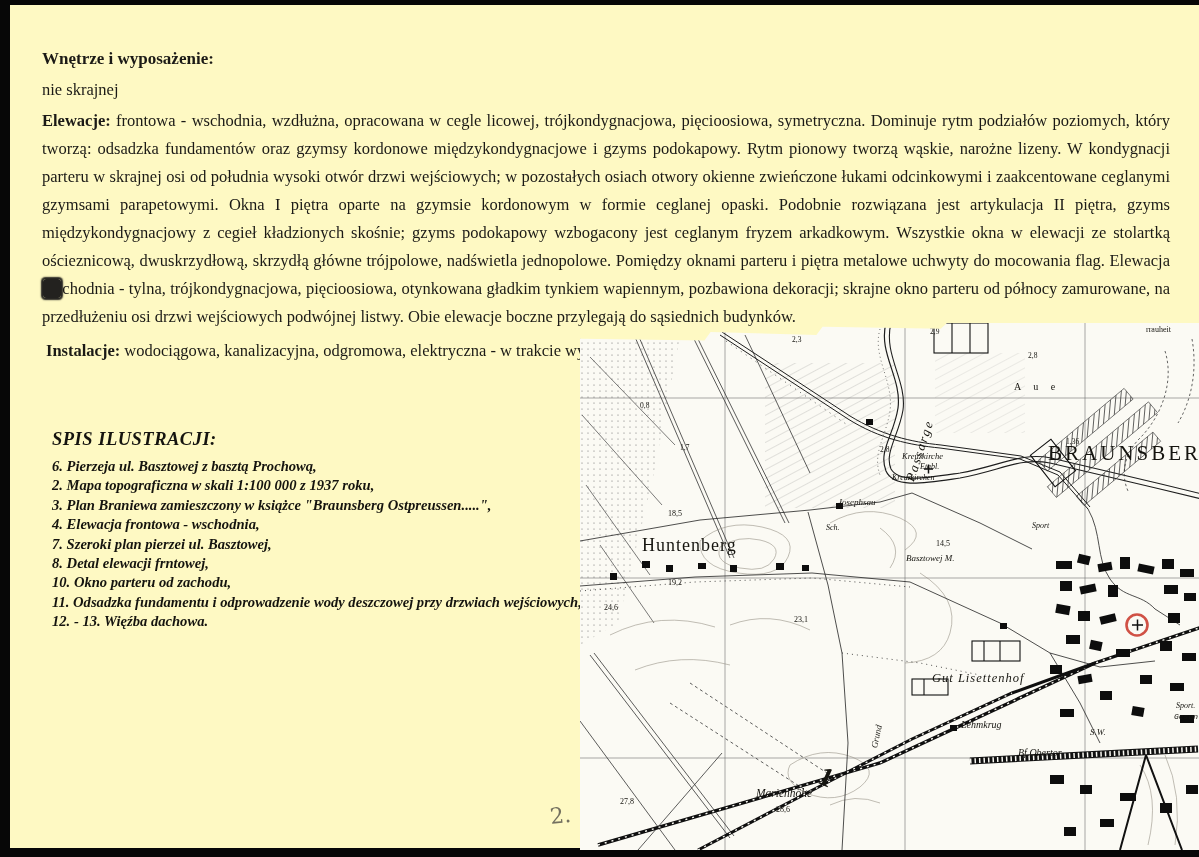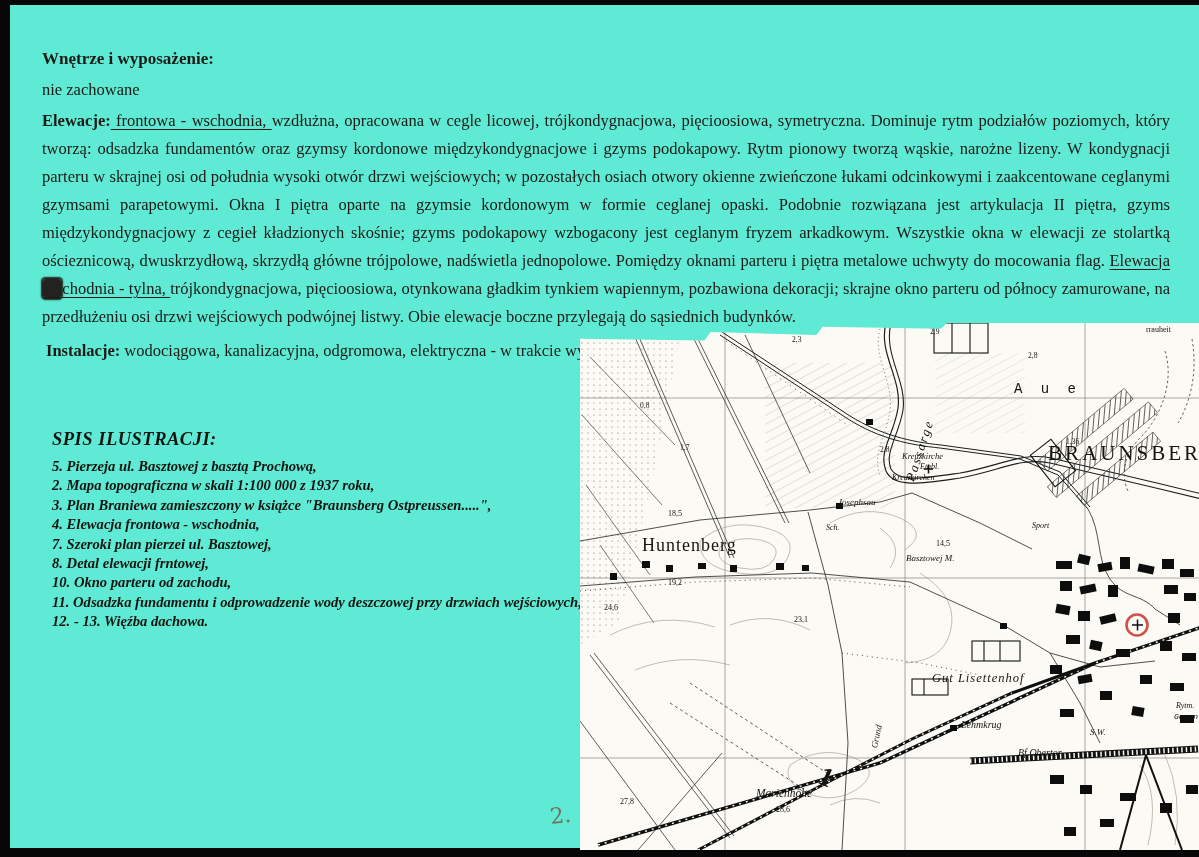--- a/index.html
+++ b/index.html
@@ -3,29 +3,29 @@
 <meta charset="utf-8">
 <style>
   html,body{margin:0;padding:0;}
   body{
     width:1199px;height:857px;position:relative;overflow:hidden;
     background:#070707;
     font-family:"Liberation Serif", serif;
   }
   .page{
     position:absolute;left:10px;top:5px;right:0;bottom:9px;
-    background:#5eead4;
+    background:#fef9c3;
     color:#1b1a16;
   }
   .textcol{position:absolute;left:32px;top:40px;width:1128px;font-size:16.5px;line-height:28px;}
   .h-bold{font-weight:bold;font-size:17px;margin:0 0 0 0;}
   .plain{margin:0;}
   .para{margin:0;text-align:justify;}
   .lbl{font-weight:bold;}
-  .u{text-decoration:underline;text-underline-offset:3px;margin-top:44px;}
+  .u{text-underline-offset:3px;margin-top:44px;}
   .scribble{
     color:transparent;background:#23221f;border-radius:3px;
     box-shadow:0 0 1.5px 1.5px #23221f;margin:0 1px;
   }
   .gap1{height:3px;}
   .gap2{height:6px;}
   .instal{margin:0;padding-left:4px;}
   .spis{
     position:absolute;left:42px;top:424px;width:540px;
     font-weight:bold;font-style:italic;color:#15140f;
@@ -50,31 +50,31 @@
   }
 </style>
 </head>
 <body>
 
 <div class="page">
 
   <div class="textcol">
     <p class="h-bold">Wnętrze i wyposażenie:</p>
     <div class="gap1"></div>
-    <p class="plain">nie zachowane</p>
+    <p class="plain">nie skrajnej</p>
     <div class="gap1"></div>
     <p class="para"><span class="lbl">Elewacje:</span><span class="u"> frontowa - wschodnia, </span><span> wzdłużna,  opracowana w cegle licowej, trójkondygnacjowa, pięcioosiowa, symetryczna. Dominuje rytm podziałów poziomych, który tworzą: odsadzka fundamentów oraz gzymsy kordonowe międzykondygnacjowe i gzyms podokapowy. Rytm pionowy tworzą wąskie, narożne lizeny. W kondygnacji parteru w skrajnej  osi od południa wysoki otwór drzwi wejściowych; w pozostałych osiach otwory okienne zwieńczone łukami odcinkowymi i zaakcentowane ceglanymi gzymsami parapetowymi. Okna I piętra oparte na gzymsie kordonowym w formie ceglanej opaski. Podobnie rozwiązana jest artykulacja II piętra,  gzyms międzykondygnacjowy z cegieł kładzionych skośnie; gzyms podokapowy wzbogacony jest ceglanym fryzem arkadkowym. Wszystkie okna w elewacji ze stolartką ościeznicową, dwuskrzydłową, skrzydłą główne trójpolowe, nadświetla jednopolowe. Pomiędzy oknami parteru i  piętra metalowe uchwyty do mocowania flag. </span><span class="u"><span>Elewacja </span><span class="scribble">ws</span><span>chodnia - tylna, </span></span><span> trójkondygnacjowa, pięcioosiowa, otynkowana gładkim tynkiem wapiennym, pozbawiona dekoracji; skrajne okno parteru od północy zamurowane, na przedłużeniu osi drzwi wejściowych podwójnej listwy.  Obie elewacje boczne przylegają do sąsiednich budynków.</span></p>
     <div class="gap2"></div>
     <p class="instal"><span class="lbl">Instalacje:</span><span>  wodociągowa, kanalizacyjna, odgromowa, elektryczna - w trakcie wy</span></p>
   </div>
 
   <div class="spis">
     <p class="spis-title">SPIS ILUSTRACJI:</p>
     <div id="ill-list">
-        <div class="spis-item">5. Pierzeja ul. Basztowej z basztą Prochową,</div>
+        <div class="spis-item">6. Pierzeja ul. Basztowej z basztą Prochową,</div>
         <div class="spis-item">2.  Mapa topograficzna w skali 1:100 000 z 1937 roku,</div>
         <div class="spis-item">3. Plan Braniewa zamieszczony w książce "Braunsberg Ostpreussen.....",</div>
         <div class="spis-item">4. Elewacja frontowa - wschodnia,</div>
         <div class="spis-item">7. Szeroki plan pierzei ul. Basztowej,</div>
         <div class="spis-item">8. Detal elewacji frntowej,</div>
         <div class="spis-item">10. Okno parteru od zachodu,</div>
         <div class="spis-item">11. Odsadzka fundamentu i odprowadzenie wody deszczowej przy drzwiach wejściowych,</div>
         <div class="spis-item">12. - 13. Więźba dachowa.</div>
       </div>
   </div>
@@ -253,37 +253,37 @@
       <g stroke="#111" stroke-width="1.5">
         <path d="M344,146 h9 M348.5,141.5 v9"></path>
         <path d="M552,302 h11 M557.5,296.5 v11"></path>
       </g>
 
       <circle cx="557" cy="302" r="10.5" fill="none" stroke="#c9392c" stroke-width="2.6" opacity="0.88"></circle>
     </svg>
     <div class="map-labels" id="map-labels">
         <span class="map-label" style="left: 468px; top: 118px; font-size: 21px; letter-spacing: 3px;">BRAUNSBERG</span>
         <span class="map-label" style="left: 62px; top: 212px; font-size: 18px; letter-spacing: 1px;">Huntenberg</span>
-        <span class="map-label" style="left: 434px; top: 58px; font-size: 14px; letter-spacing: 5px; font-family: Liberation Mono, monospace;">A u e</span>
+        <span class="map-label" style="left: 434px; top: 58px; font-size: 10px; letter-spacing: 5px;">A u e</span>
         <span class="map-label" style="left: 330px; top: 150px; font-size: 13px; font-style: italic; letter-spacing: 2px; transform: rotate(-72deg);">Passarge</span>
         <span class="map-label" style="left: 322px; top: 128px; font-size: 8.5px; font-style: italic;">Kreuzkirche</span>
         <span class="map-label" style="left: 340px; top: 139px; font-size: 8px; font-style: italic;">Etabl.</span>
         <span class="map-label" style="left: 312px; top: 150px; font-size: 8px; font-style: italic;">Kreuzkirchen</span>
         <span class="map-label" style="left: 258px; top: 174px; font-size: 9px; font-style: italic;">Josephsau</span>
         <span class="map-label" style="left: 326px; top: 230px; font-size: 9px; font-style: italic;">Basztowej M.</span>
         <span class="map-label" style="left: 452px; top: 198px; font-size: 8px; font-style: italic;">Sport</span>
         <span class="map-label" style="left: 352px; top: 348px; font-size: 12.5px; font-style: italic; letter-spacing: 1px;">Gut Lisettenhof</span>
         <span class="map-label" style="left: 381px; top: 396px; font-size: 10px; font-style: italic;">Lehmkrug</span>
         <span class="map-label" style="left: 438px; top: 424px; font-size: 10px; font-style: italic;">Bf.Obertor</span>
         <span class="map-label" style="left: 510px; top: 404px; font-size: 9px; font-style: italic;">S.W.</span>
         <span class="map-label" style="left: 176px; top: 464px; font-size: 11.5px; font-style: italic;">Marienhöhe</span>
         <span class="map-label" style="left: 294px; top: 420px; font-size: 9px; font-style: italic; transform: rotate(-78deg);">Grund</span>
         <span class="map-label" style="left: 246px; top: 200px; font-size: 8px; font-style: italic;">Sch.</span>
         <span class="map-label" style="left: 566px; top: 2px; font-size: 8px;">rrauheit</span>
-        <span class="map-label" style="left: 596px; top: 378px; font-size: 8px; font-style: italic;">Rytm.</span>
+        <span class="map-label" style="left: 596px; top: 378px; font-size: 8px; font-style: italic;">Sport.</span>
         <span class="map-label" style="left: 594px; top: 389px; font-size: 8px; font-style: italic; font-family: Liberation Mono, monospace;">Gesun</span>
         <span class="map-label" style="left: 240px; top: 436px; font-size: 27px; font-weight: bold; transform: rotate(24deg);">1</span>
         <span class="map-label" style="left: 196px; top: 482px; font-size: 8px;">28,6</span>
         <span class="map-label" style="left: 40px; top: 474px; font-size: 8px;">27,8</span>
         <span class="map-label" style="left: 24px; top: 280px; font-size: 8px;">24,6</span>
         <span class="map-label" style="left: 88px; top: 255px; font-size: 8px;">19,2</span>
         <span class="map-label" style="left: 88px; top: 186px; font-size: 8px;">18,5</span>
         <span class="map-label" style="left: 356px; top: 216px; font-size: 8px;">14,5</span>
         <span class="map-label" style="left: 214px; top: 292px; font-size: 8px;">23,1</span>
         <span class="map-label" style="left: 60px; top: 78px; font-size: 7.5px;">0,8</span>

